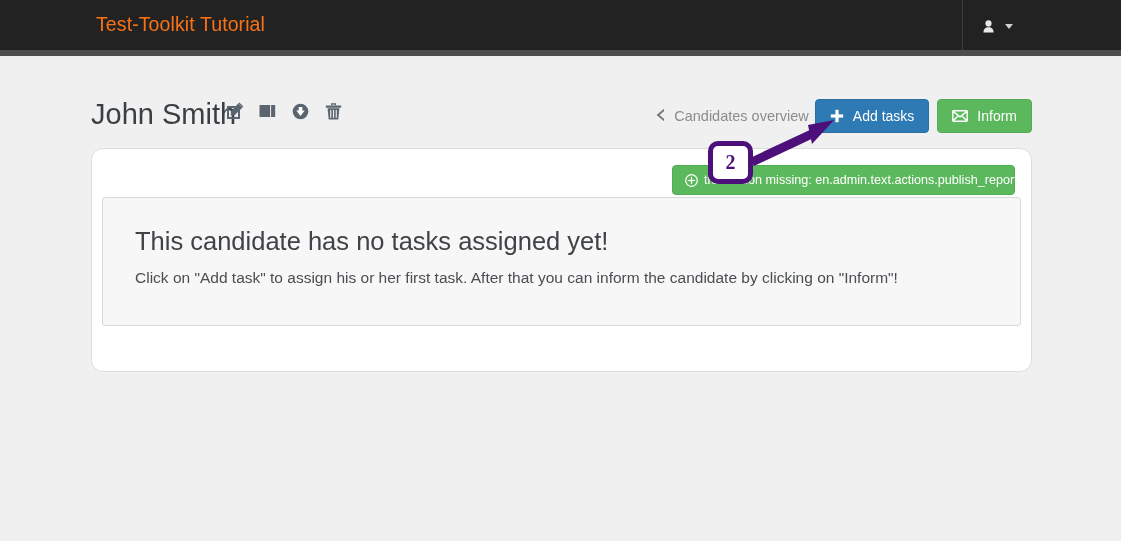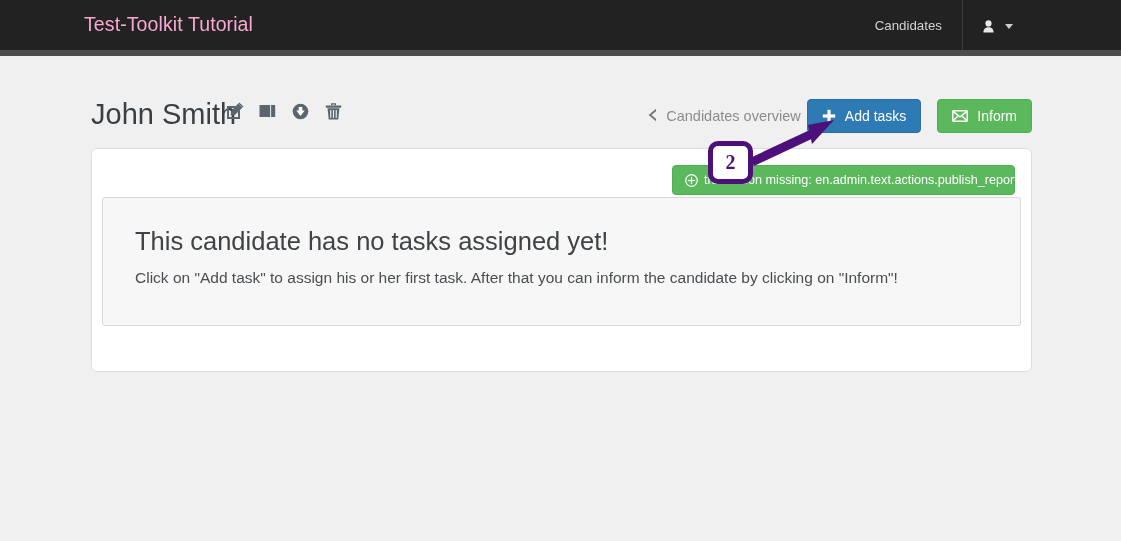--- a/index.html
+++ b/index.html
@@ -25,24 +25,24 @@
     border-bottom: 6px solid #4d4d4d;
     box-sizing: content-box;
   }
   .navbar-inner {
     position: relative;
     width: 1121px;
     height: 50px;
   }
   .navbar-brand {
     position: absolute;
-    left: 84px;
+    left: 96px;
     top: 13px;
     font-size: 19.5px;
-    color: #f9a8d4;
+    color: #f97316;
     letter-spacing: 0.1px;
     white-space: nowrap;
   }
   .nav-links {
     position: absolute;
     right: 94px;
     top: 0;
     height: 50px;
     display: flex;
     align-items: center;
@@ -161,38 +161,38 @@
     box-sizing: border-box;
     text-align: right;
   }
   .btn-primary {
     background: #2e7ab4;
     border: 1px solid #2a6f9f;
   }
   .btn-success {
     background: #5cb85c;
     border: 1px solid #53ab53;
-    margin-left: 16px;
+    margin-left: 8px;
   }
   .btn .glyph {
     display: inline-block;
     margin-right: 9px;
     line-height: 0;
   }
 
   
   .panel {
     position: absolute;
     left: 91px;
     top: 148px;
     width: 941px;
     height: 224px;
     background: #ffffff;
     border: 1px solid #dddddd;
-    border-radius: 6px;
+    border-radius: 12px;
     box-sizing: border-box;
   }
   .well {
     position: absolute;
     left: 10px;
     top: 48px;
     width: 919px;
     height: 129px;
     background: #f7f7f7;
     border: 1px solid #d9d9d9;
@@ -270,23 +270,20 @@
 </style>
 </head>
 <body>
 
 <div class="navbar">
   <div class="navbar-inner">
     <div class="navbar-brand">Test-Toolkit Tutorial</div>
 
     <div class="nav-links">
 
-      <div class="nav-item first">
-        <span>Candidates</span>
-      </div>
 
 
       <div class="nav-divider"></div>
 
 
       <div class="nav-item">
         <span class="user-icon">
           <svg width="11" height="13" viewBox="0 0 11 13">
             <circle cx="5.5" cy="3.4" r="3.1" fill="#e8e8e8"></circle>
             <path d="M0.4 12.6 C0.4 8.8 2.6 7.2 5.5 7.2 C8.4 7.2 10.6 8.8 10.6 12.6 Z" fill="#e8e8e8"></path>

